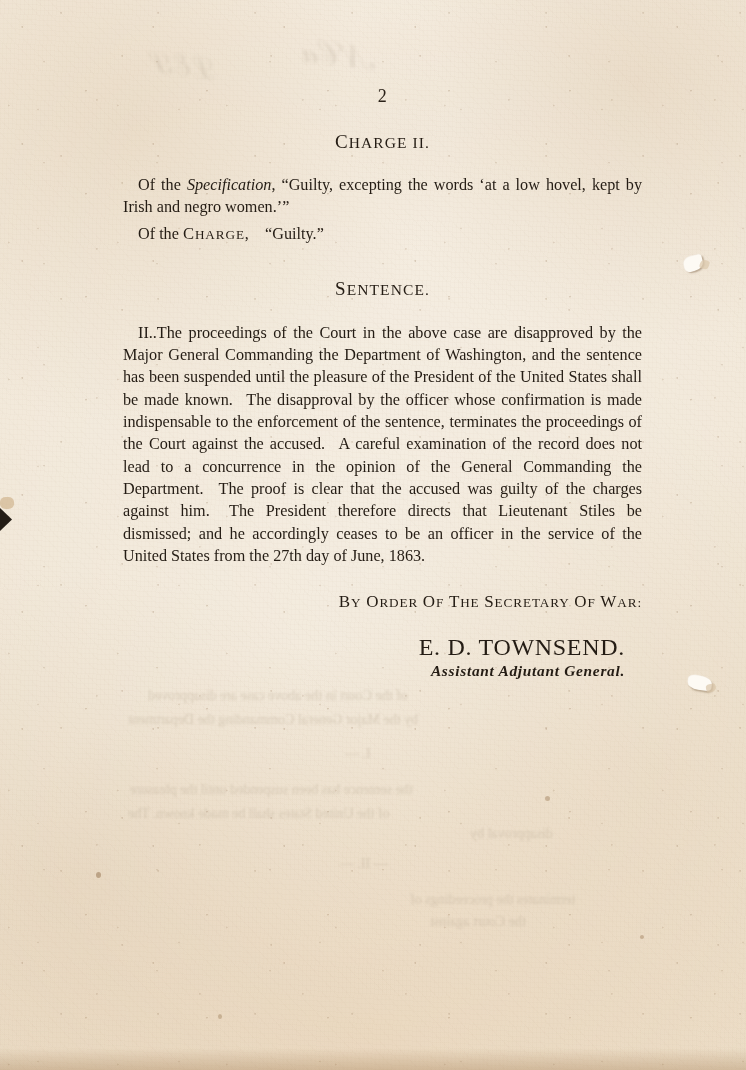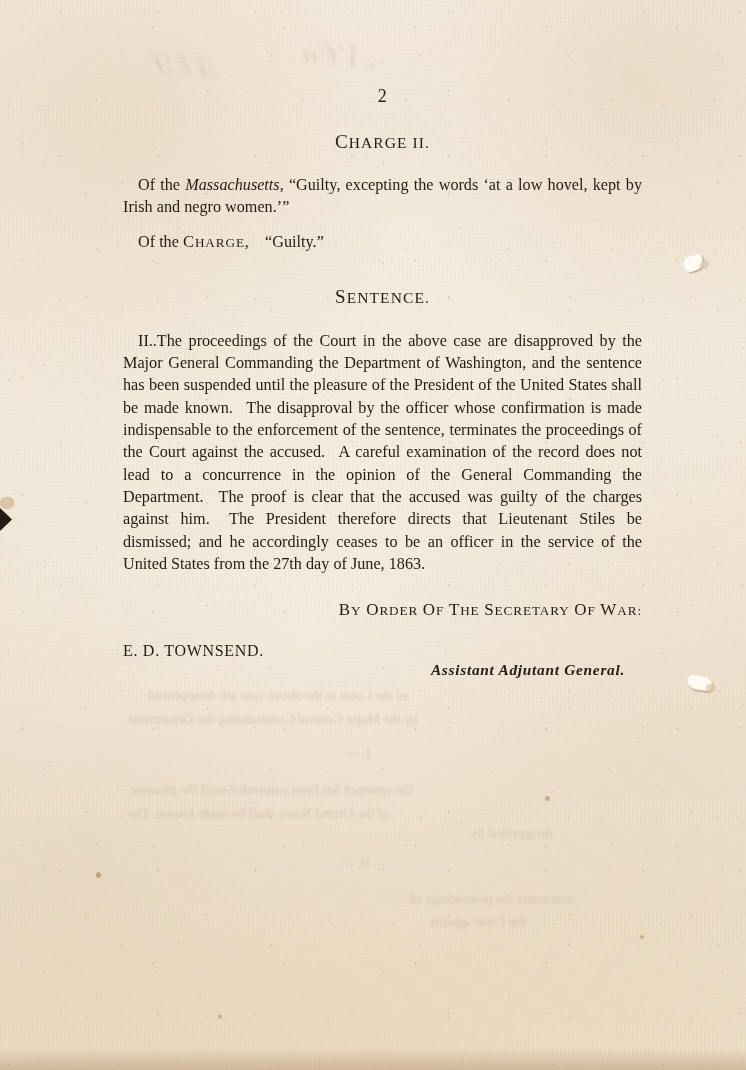--- a/index.html
+++ b/index.html
@@ -142,21 +142,22 @@
   .byorder {
     font-size: 13.6px;
     letter-spacing: 1.25px;
     margin-left: 14px;
     color: #241c14;
     text-align: right;
   }
   .byorder .cap { font-size: 17px; }
 
   .sig-name {
-    font-size: 16px;
+    text-align: right;
+    font-size: 24px;
     letter-spacing: 0.7px;
     padding-right: 17px;
     color: #241c14;
   }
   .sig-title {
     text-align: right;
     font-size: 15.4px;
     font-style: italic;
     font-weight: bold;
     letter-spacing: 0.7px;
@@ -284,23 +285,23 @@
   <div class="edge-wear"></div>
 
   <div class="content">
 
     <div class="folio">2</div>
 
     <div class="heading" style="margin-top:24px;">
       <span class="cap">C</span><span>HARGE</span><span> II.</span>
     </div>
 
-    <p class="para indent" style="margin-top:21px;"><span>Of the </span><span class="it">Massachusetts</span><span>, “Guilty, excepting the words ‘at a low hovel, kept by Irish and negro women.’”</span></p>
-
-    <p class="para indent" style="margin-top:12px;"><span>Of the </span><span class="sc"><span class="cap">C</span><span class="sm">HARGE</span></span><span>, “Guilty.”</span></p>
+    <p class="para indent" style="margin-top:21px;"><span>Of the </span><span class="it">Specification</span><span>, “Guilty, excepting the words ‘at a low hovel, kept by Irish and negro women.’”</span></p>
+
+    <p class="para indent" style="margin-top:4px;"><span>Of the </span><span class="sc"><span class="cap">C</span><span class="sm">HARGE</span></span><span>, “Guilty.”</span></p>
 
     <div class="heading" style="margin-top:32px;">
       <span class="cap">S</span><span>ENTENCE</span><span>.</span>
     </div>
 
 
     <p class="para indent" style="margin-top:22px;">II..The proceedings of the Court in the above case are disapproved by the Major General Commanding the Department of Washington, and the sentence has been suspended until the pleasure of the President of the United States shall be made known.  The disapproval by the officer whose confirmation is made indispensable to the enforcement of the sentence, terminates the proceedings of the Court against the accused.  A careful examination of the record does not lead to a concurrence in the opinion of the General Commanding the Department.  The proof is clear that the accused was guilty of the charges against him.  The President therefore directs that Lieutenant Stiles be dismissed; and he accordingly ceases to be an officer in the service of the United States from the 27th day of June, 1863.</p>
 
     <div class="byorder" style="margin-top:25px;">
       <span class="sc"><span class="cap">B</span><span class="sm">Y</span></span>

